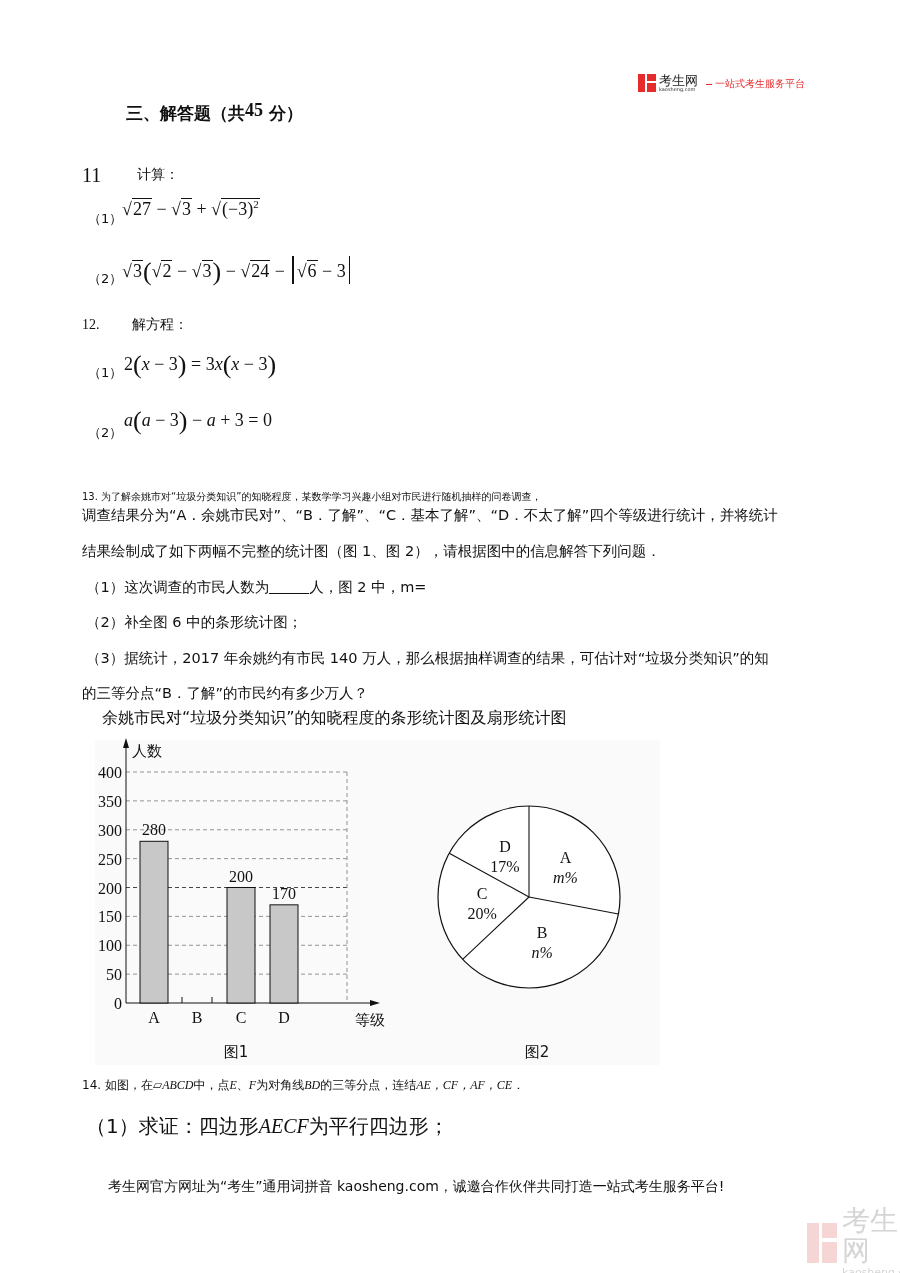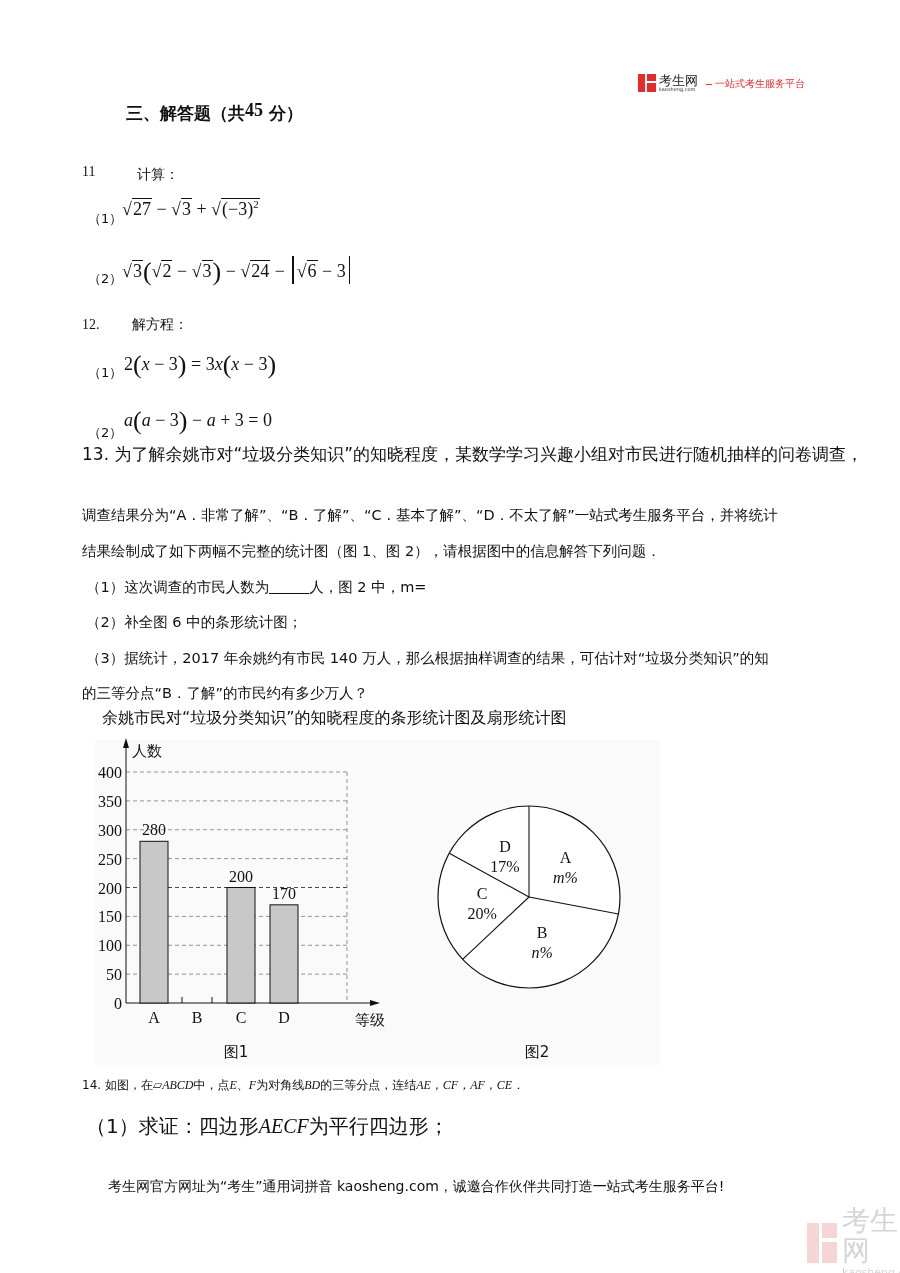--- a/index.html
+++ b/index.html
@@ -53,21 +53,21 @@
     <span class="cn">考生网</span>
     <span class="en">kaosheng.com</span>
   </div>
 </div>
 <div class="abs slogan"><span class="slogan-dash"></span><span>一站式考生服务平台</span></div>
 
 <div class="abs section-title">
   <span>三、解答题（共</span><span class="num">45</span><span> </span><span>分）</span>
 </div>
 
-<div class="abs serif" style="left:82px;top:164px;font-size:14px;">11</div>
+<div class="abs serif" style="left:82px;top:164px;font-size:20px;">11</div>
 <div class="abs" style="left:137px;top:166px;font-size:14px;font-family:'DejaVu Sans',sans-serif;text-align:right;">计算：</div>
 
 <div class="abs label-q" style="left:88px;top:210px;">（1）</div>
 <div class="abs math" style="left:122px;top:198px;">
   <span class="rad">√</span><span class="over">27</span> − <span class="rad">√</span><span class="over">3</span> + <span class="rad">√</span><span class="over">(−3)<sup style="font-size:11px">2</sup></span>
 </div>
 
 <div class="abs label-q" style="left:88px;top:270px;">（2）</div>
 <div class="abs math" style="left:122px;top:256px;">
   <span class="rad">√</span><span class="over">3</span><span class="bigp">(</span><span class="rad">√</span><span class="over">2</span> − <span class="rad">√</span><span class="over">3</span><span class="bigp">)</span> − <span class="rad">√</span><span class="over">24</span> − <span class="absbar"></span><span class="rad">√</span><span class="over">6</span> − 3<span class="absbar"></span>
@@ -78,22 +78,22 @@
 </div>
 <div class="abs label-q" style="left:88px;top:364px;">（1）</div>
 <div class="abs math" style="left:124px;top:350px;">
   2<span class="bigp">(</span><i>x</i> − 3<span class="bigp">)</span> = 3<i>x</i><span class="bigp">(</span><i>x</i> − 3<span class="bigp">)</span>
 </div>
 <div class="abs label-q" style="left:88px;top:424px;">（2）</div>
 <div class="abs math" style="left:124px;top:406px;">
   <i>a</i><span class="bigp">(</span><i>a</i> − 3<span class="bigp">)</span> − <i>a</i> + 3 = 0
 </div>
 
-<div class="abs body-text" style="left:82px;top:444px;font-family:'DejaVu Sans',sans-serif;font-size:17px;">13. 为了解余姚市对“垃圾分类知识”的知晓程度，某数学学习兴趣小组对市民进行随机抽样的问卷调查，</div>
-<div class="abs body-text" style="left:82px;top:505px;font-family:'DejaVu Sans',sans-serif;font-size:14.5px;">调查结果分为“A．非常了解”、“B．了解”、“C．基本了解”、“D．不太了解”一站式考生服务平台，并将统计</div>
+<div class="abs body-text" style="left:82px;top:487px;font-family:'DejaVu Sans',sans-serif;font-size:10px;">13. 为了解余姚市对“垃圾分类知识”的知晓程度，某数学学习兴趣小组对市民进行随机抽样的问卷调查，</div>
+<div class="abs body-text" style="left:82px;top:505px;font-family:'DejaVu Sans',sans-serif;font-size:14.5px;">调查结果分为“A．余姚市民对”、“B．了解”、“C．基本了解”、“D．不太了解”四个等级进行统计，并将统计</div>
 <div class="abs body-text" style="left:82px;top:541px;font-family:'DejaVu Sans',sans-serif;font-size:14.5px;">结果绘制成了如下两幅不完整的统计图（图 1、图 2），请根据图中的信息解答下列问题．</div>
 
 <div class="abs body-text" style="left:86px;top:577px;font-family:'DejaVu Sans',sans-serif;font-size:14.5px;">
   <span>（1）这次调查的市民人数为</span><span style="display:inline-block;width:40px;border-bottom:1.5px solid #111;height:14px;vertical-align:-2px;"></span><span>人，图 2 中，m=</span>
 </div>
 <div class="abs body-text" style="left:86px;top:612px;font-family:'DejaVu Sans',sans-serif;font-size:14.5px;">（2）补全图 6 中的条形统计图；</div>
 <div class="abs body-text" style="left:86px;top:648px;font-family:'DejaVu Sans',sans-serif;font-size:14.5px;">（3）据统计，2017 年余姚约有市民 140 万人，那么根据抽样调查的结果，可估计对“垃圾分类知识”的知</div>
 <div class="abs body-text" style="left:82px;top:683px;font-family:'DejaVu Sans',sans-serif;font-size:14.5px;">的三等分点“B．了解”的市民约有多少万人？</div>
 
 <div class="abs chart-area"></div>

